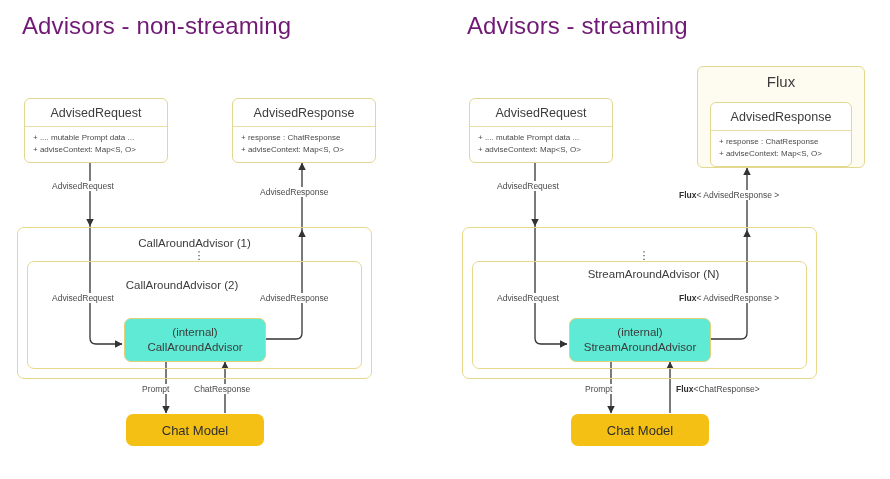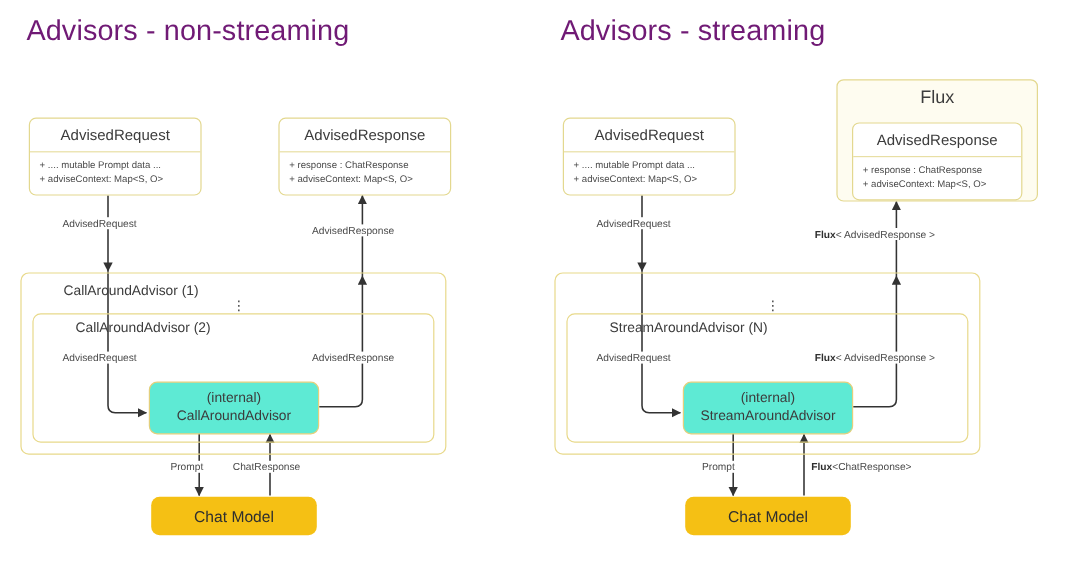--- a/index.html
+++ b/index.html
@@ -81,25 +81,24 @@
   .advisor-outer, .advisor-inner {
     position: absolute;
     border: 1px solid #e8d98a;
     border-radius: 7px;
     background: transparent;
     box-sizing: border-box;
   }
   .advisor-label {
     position: absolute;
     width: 100%;
-    text-align: left;
+    text-align: center;
     font-size: 11.5px;
     color: #3c3c3c;
     white-space: nowrap;
-    padding-left: 36px;
   }
   .vdots {
     position: absolute;
     font-size: 11px;
     line-height: 4px;
     color: #3c3c3c;
     letter-spacing: 0;
     text-align: center;
     background: #ffffff;
     padding: 0 5px;
@@ -198,21 +197,21 @@
     </div>
   </div>
 
   <div class="edge-label" style="left:50px; top:181px;">AdvisedRequest</div>
   <div class="edge-label" style="left:258px; top:187px;">AdvisedResponse</div>
 
   <div class="advisor-outer" style="left:17px; top:227px; width:355px; height:152px;"></div>
   <div class="advisor-label" style="left:17px; top:237px; width:355px;">CallAroundAdvisor (1)</div>
 
   <div class="advisor-inner" style="left:27px; top:261px; width:335px; height:108px;"></div>
-  <div class="advisor-label" style="left:27px; top:268px; width:310px;">CallAroundAdvisor (2)</div>
+  <div class="advisor-label" style="left:27px; top:279px; width:310px;">CallAroundAdvisor (2)</div>
 
   <div class="vdots" style="left:180px; top:253px; width:28px;">
     <span>⋮</span>
   </div>
 
   <div class="edge-label" style="left:50px; top:293px;">AdvisedRequest</div>
   <div class="edge-label" style="left:258px; top:293px;">AdvisedResponse</div>
 
   <div class="internal-box" style="left:124px; top:318px; width:142px; height:44px;">
     <div>(internal)</div>

